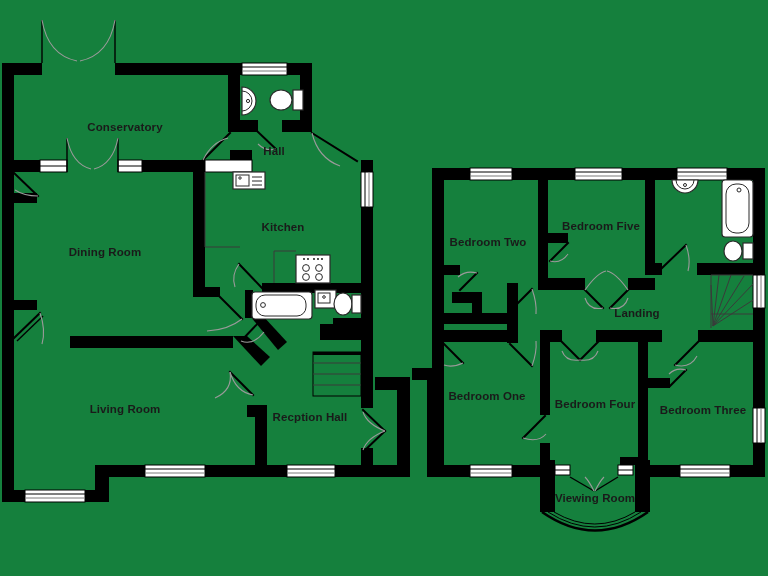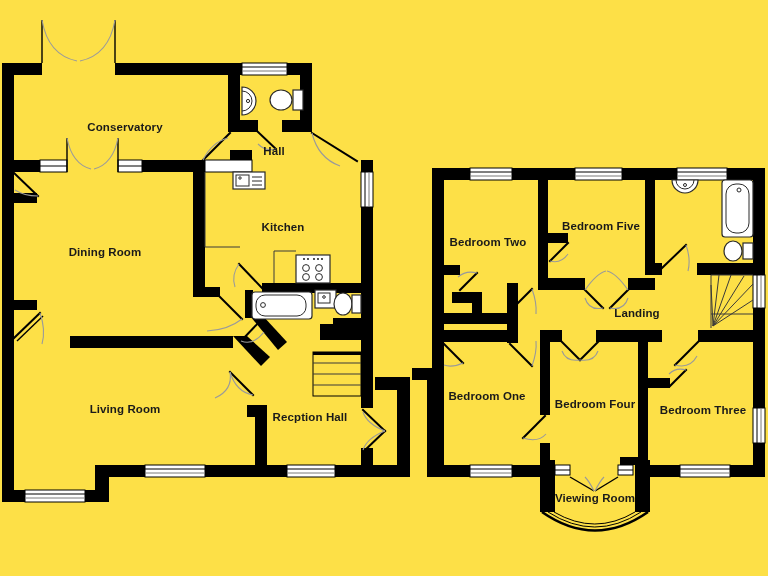--- a/index.html
+++ b/index.html
@@ -1,16 +1,16 @@
 <!DOCTYPE html>
 <html><head>
 <meta charset="utf-8">
 <style>
   html,body{margin:0;padding:0;background:#ffffff;}
-  .canvas{position:relative;width:768px;height:576px;background:#fde047;overflow:hidden;
+  .canvas{position:relative;width:768px;height:576px;background:#15803d;overflow:hidden;
           font-family:"Liberation Sans","DejaVu Sans",sans-serif;}
   svg{display:block;}
   .wallgrp{stroke:none;}
   .win rect{fill:#ffffff;stroke:#000000;stroke-width:1;}
   .win line{stroke:#000000;stroke-width:1;}
   .win .mid{stroke:#7a7a7a;}
   .leaf{stroke:#000000;stroke-width:2;fill:none;stroke-linecap:square;}
   .leaf2{stroke:#000000;stroke-width:1.4;fill:none;}
   .arc{stroke:#9a9a9a;stroke-width:1.1;fill:none;}
   .fx{stroke:#2a2a2a;stroke-width:1.2;fill:#ffffff;}

